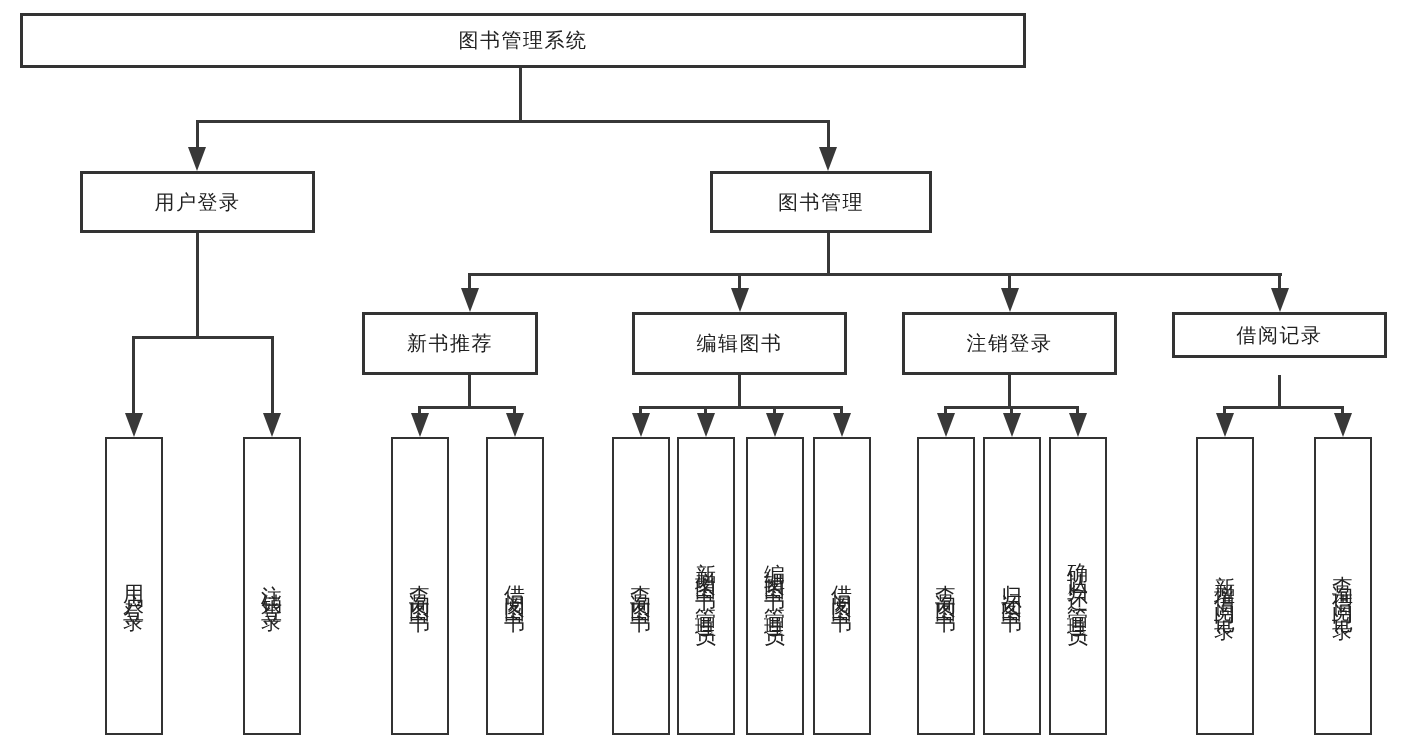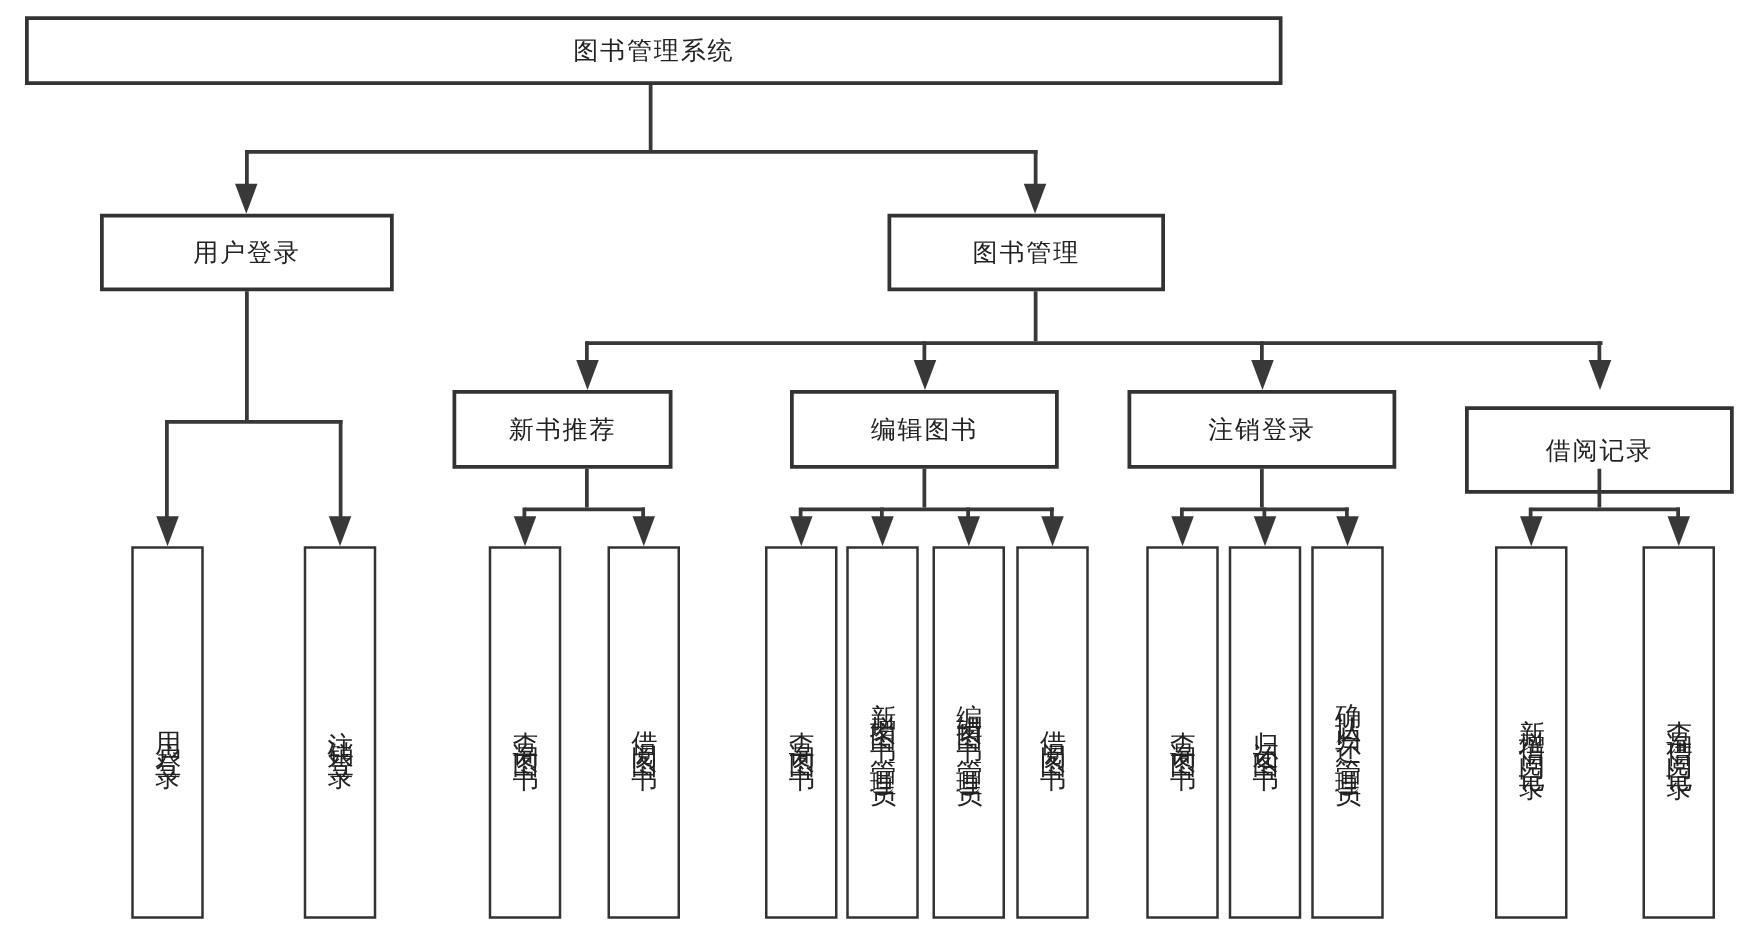--- a/index.html
+++ b/index.html
@@ -62,21 +62,21 @@
 
   <div class="box" style="left:362px;top:312px;width:176px;height:63px;">
     <span>新书推荐</span>
   </div>
   <div class="box" style="left:632px;top:312px;width:215px;height:63px;">
     <span>编辑图书</span>
   </div>
   <div class="box" style="left:902px;top:312px;width:215px;height:63px;">
     <span>注销登录</span>
   </div>
-  <div class="box" style="left:1172px;top:312px;width:215px;height:70px;margin-top:13px;">
+  <div class="box" style="left:1172px;top:312px;width:215px;height:46px;">
     <span>借阅记录</span>
   </div>
 
   <div class="v" style="left:468px;top:375px;height:31px;"></div>
   <div class="h" style="left:420px;top:406px;width:96px;"></div>
   <div class="v" style="left:418px;top:406px;height:9px;"></div>
   <div class="a" style="left:411px;top:413px;"></div>
   <div class="v" style="left:513px;top:406px;height:9px;"></div>
   <div class="a" style="left:506px;top:413px;"></div>
 

